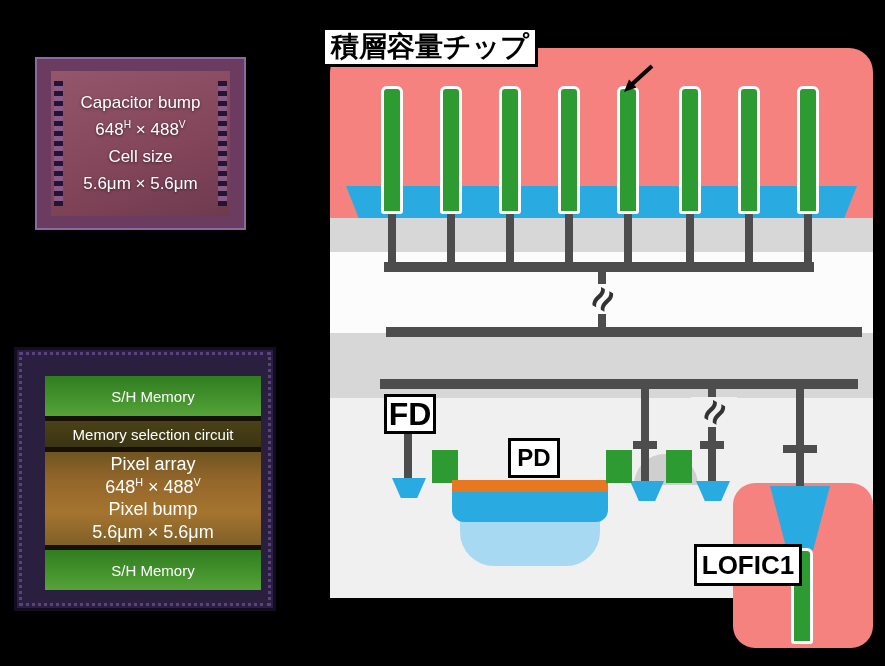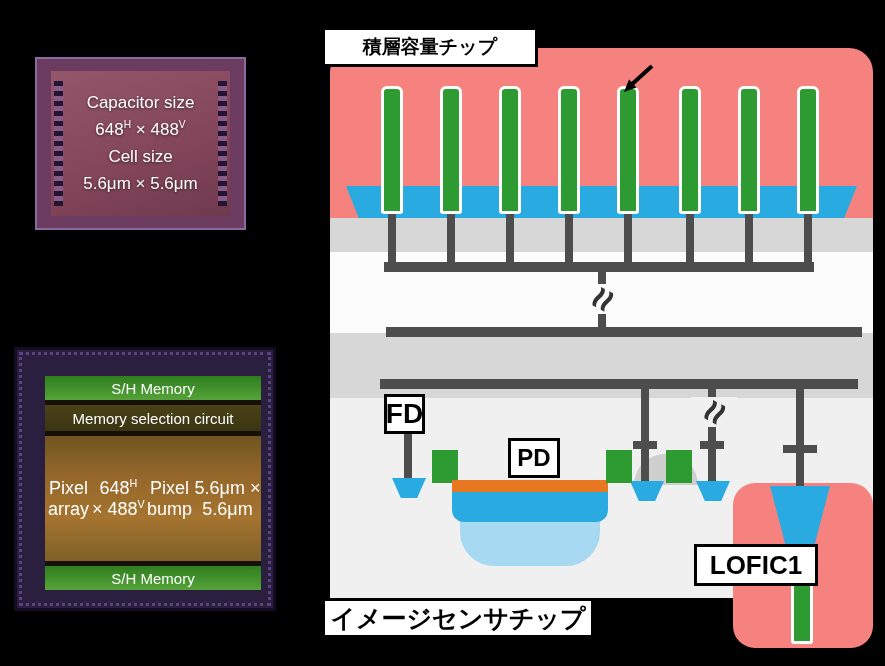--- a/index.html
+++ b/index.html
@@ -35,40 +35,40 @@
   .pads-left{left:3px}.pads-right{right:3px}
   .die1-text{position:absolute;inset:0;display:flex;flex-direction:column;align-items:center;justify-content:center;
              gap:7px;color:#fff;font-size:17px;text-align:center;text-shadow:0 1px 3px rgba(0,0,0,.55)}
 
   
   #die2{left:14px;top:347px;width:262px;height:264px;background:#2b1f3f;border:3px solid #140c22;z-index:1}
   #die2::before{content:"";position:absolute;inset:2px;border:3px dotted #5a4280;pointer-events:none}
   #die2-inner{position:absolute;left:28px;top:26px;width:216px;height:214px;background:#171007;
               display:flex;flex-direction:column;gap:5px}
   .band{display:flex;align-items:center;justify-content:center;color:#fff;font-size:15px;white-space:nowrap}
-  .band.green{height:24px;background:linear-gradient(180deg,#2f7d1f,#55a338)}
+  .band.green{height:40px;background:linear-gradient(180deg,#2f7d1f,#55a338)}
   .band.dark{height:26px;background:linear-gradient(180deg,#4a4217,#3a3412)}
   .pixelarea{flex:1;background:linear-gradient(180deg,#6f5520 0%,#93662a 30%,#a5742f 65%,#7f6028 100%);
-             display:flex;align-items:center;justify-content:space-evenly;
+             display:flex;flex-direction:column;align-items:center;justify-content:space-evenly;
              color:#fff;font-size:18px;text-align:center}
 
   
   #capacitor-callout{position:absolute;left:655px;top:50px;font-size:26px;font-weight:bold;color:#000;z-index:5}
 </style>
 </head>
 <body>
 
 <div id="canvas">
 
   <div id="die1" class="abs">
     <div id="die1-inner">
       <div class="pads pads-left"></div>
       <div class="pads pads-right"></div>
       <div class="die1-text">
-        <div>Capacitor size</div>
+        <div>Capacitor bump</div>
         <div><span>648</span><sup>H</sup><span> × </span><span>488</span><sup>V</sup></div>
         <div>Cell size</div>
         <div>5.6μm × 5.6μm</div>
       </div>
     </div>
   </div>
 
   <div id="die2" class="abs">
     <div id="die2-inner">
       <div class="band green">
@@ -153,39 +153,36 @@
     <span>≈</span>
   </div>
 
   <div class="stem" style="left:796px;top:389px;height:64px"></div>
   <div class="cap" style="left:783px;top:445px;width:34px"></div>
   <div class="stem" style="left:796px;top:453px;height:42px"></div>
   <div class="abs" style="left:770px;top:486px;width:60px;height:64px;background:var(--pd-blue,#29ABE2);
               clip-path:polygon(0 0,100% 0,72% 100%,28% 100%);z-index:3"></div>
   <div class="pillar" style="left:791px;top:548px;height:96px;z-index:3"></div>
 
-  <div class="wb" style="left:322px;top:27px;width:216px;height:40px;font-size:19px">
+  <div class="wb" style="left:322px;top:27px;width:216px;height:40px;font-size:28px">
     <span>積層容量チップ</span>
   </div>
 
   <svg class="abs" style="left:610px;top:60px;z-index:5" width="44" height="36" viewBox="0 0 44 36">
     <line x1="42" y1="6" x2="20" y2="26" stroke="#000" stroke-width="4"></line>
     <polygon points="14,32 26.5,27.5 19,19.5" fill="#000"></polygon>
   </svg>
 
 
-  <div class="wb" style="left:384px;top:394px;width:41px;height:40px;font-size:28px">
+  <div class="wb" style="left:384px;top:394px;width:52px;height:40px;font-size:32px">
     <span>FD</span>
   </div>
 
   <div class="wb" style="left:508px;top:438px;width:52px;height:40px;font-size:24px">
     <span>PD</span>
   </div>
 
-  <div class="wb" style="left:694px;top:544px;width:124px;height:42px;font-size:26px">
+  <div class="wb" style="left:694px;top:544px;width:108px;height:42px;font-size:26px">
     <span>LOFIC1</span>
   </div>
 
-  <div class="wb" style="left:322px;top:598px;width:272px;height:40px;font-size:25px">
-    <span>イメージセンサチップ</span>
-  </div>
 
 </div>
 
 </body></html>

